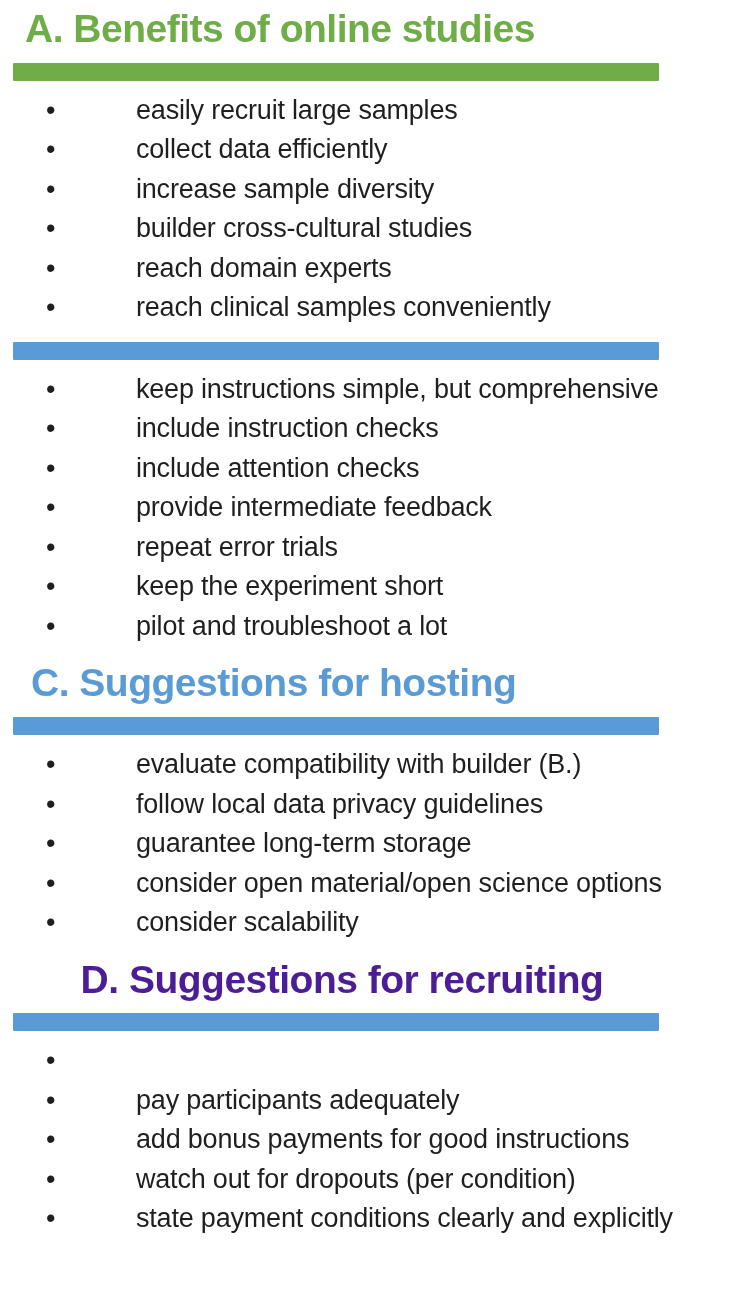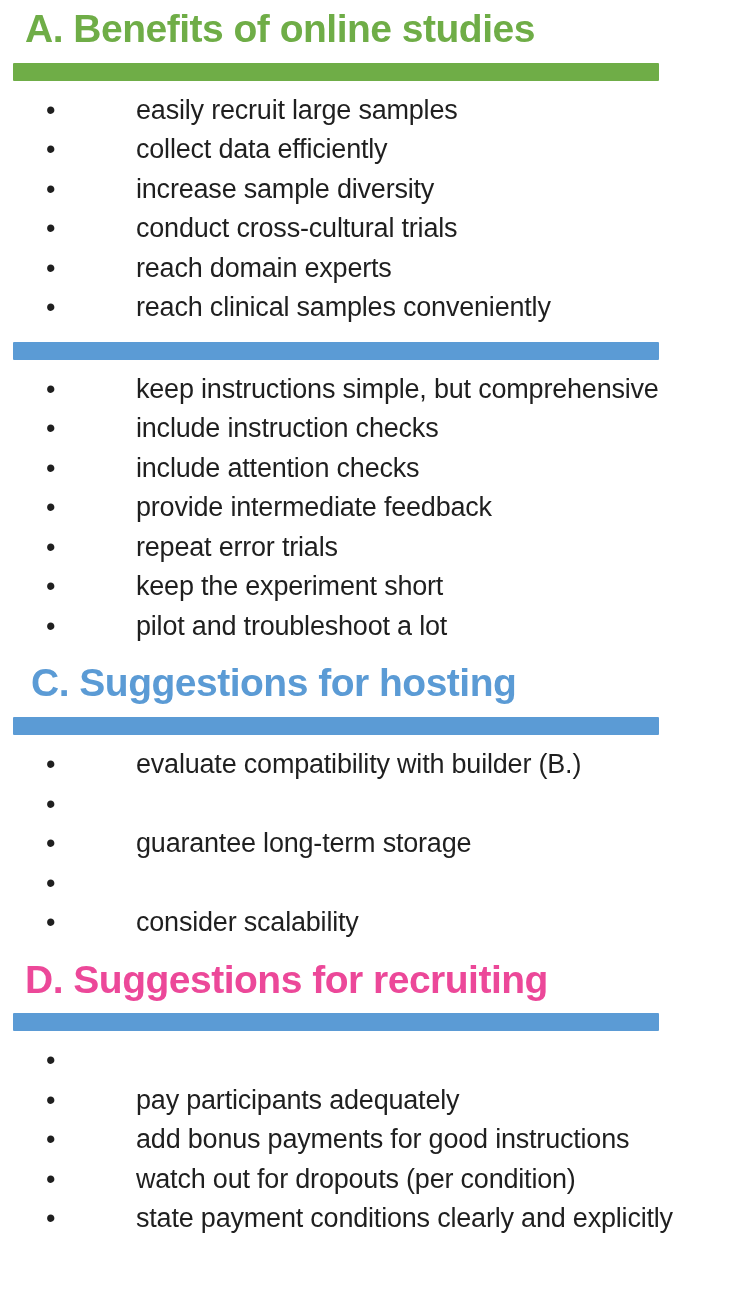--- a/index.html
+++ b/index.html
@@ -73,21 +73,21 @@
     <span class="item-text">collect data efficiently</span>
   </li>
 
   <li class="list-item">
     <span class="bullet">•</span>
     <span class="item-text">increase sample diversity</span>
   </li>
 
   <li class="list-item">
     <span class="bullet">•</span>
-    <span class="item-text">conduct cross-cultural trials</span>
+    <span class="item-text">builder cross-cultural studies</span>
   </li>
 
   <li class="list-item">
     <span class="bullet">•</span>
     <span class="item-text">reach domain experts</span>
   </li>
 
   <li class="list-item">
     <span class="bullet">•</span>
     <span class="item-text">reach clinical samples conveniently</span>
@@ -139,40 +139,42 @@
     <h2 class="section-title" style="color: rgb(91, 155, 213); margin-left: 18px;">C. Suggestions for hosting</h2>
     <div class="section-bar" style="background: rgb(91, 155, 213);"></div>
     <ul class="section-list">
   <li class="list-item">
     <span class="bullet">•</span>
     <span class="item-text">evaluate compatibility with builder (B.)</span>
   </li>
 
   <li class="list-item">
     <span class="bullet">•</span>
+    <span class="item-text">follow local data privacy guidelines</span>
   </li>
 
   <li class="list-item">
     <span class="bullet">•</span>
     <span class="item-text">guarantee long-term storage</span>
   </li>
 
   <li class="list-item">
     <span class="bullet">•</span>
+    <span class="item-text">consider open material/open science options</span>
   </li>
 
   <li class="list-item">
     <span class="bullet">•</span>
     <span class="item-text">consider scalability</span>
   </li>
 </ul>
   </section>
 
   <section class="section">
-    <h2 class="section-title" style="color: #ec4899;">D. Suggestions for recruiting</h2>
+    <h2 class="section-title" style="color: #4c1d95; text-align: center;">D. Suggestions for recruiting</h2>
     <div class="section-bar" style="background: rgb(91, 155, 213);"></div>
     <ul class="section-list">
   <li class="list-item">
     <span class="bullet">•</span>
   </li>
 
   <li class="list-item">
     <span class="bullet">•</span>
     <span class="item-text">pay participants adequately</span>
   </li>

